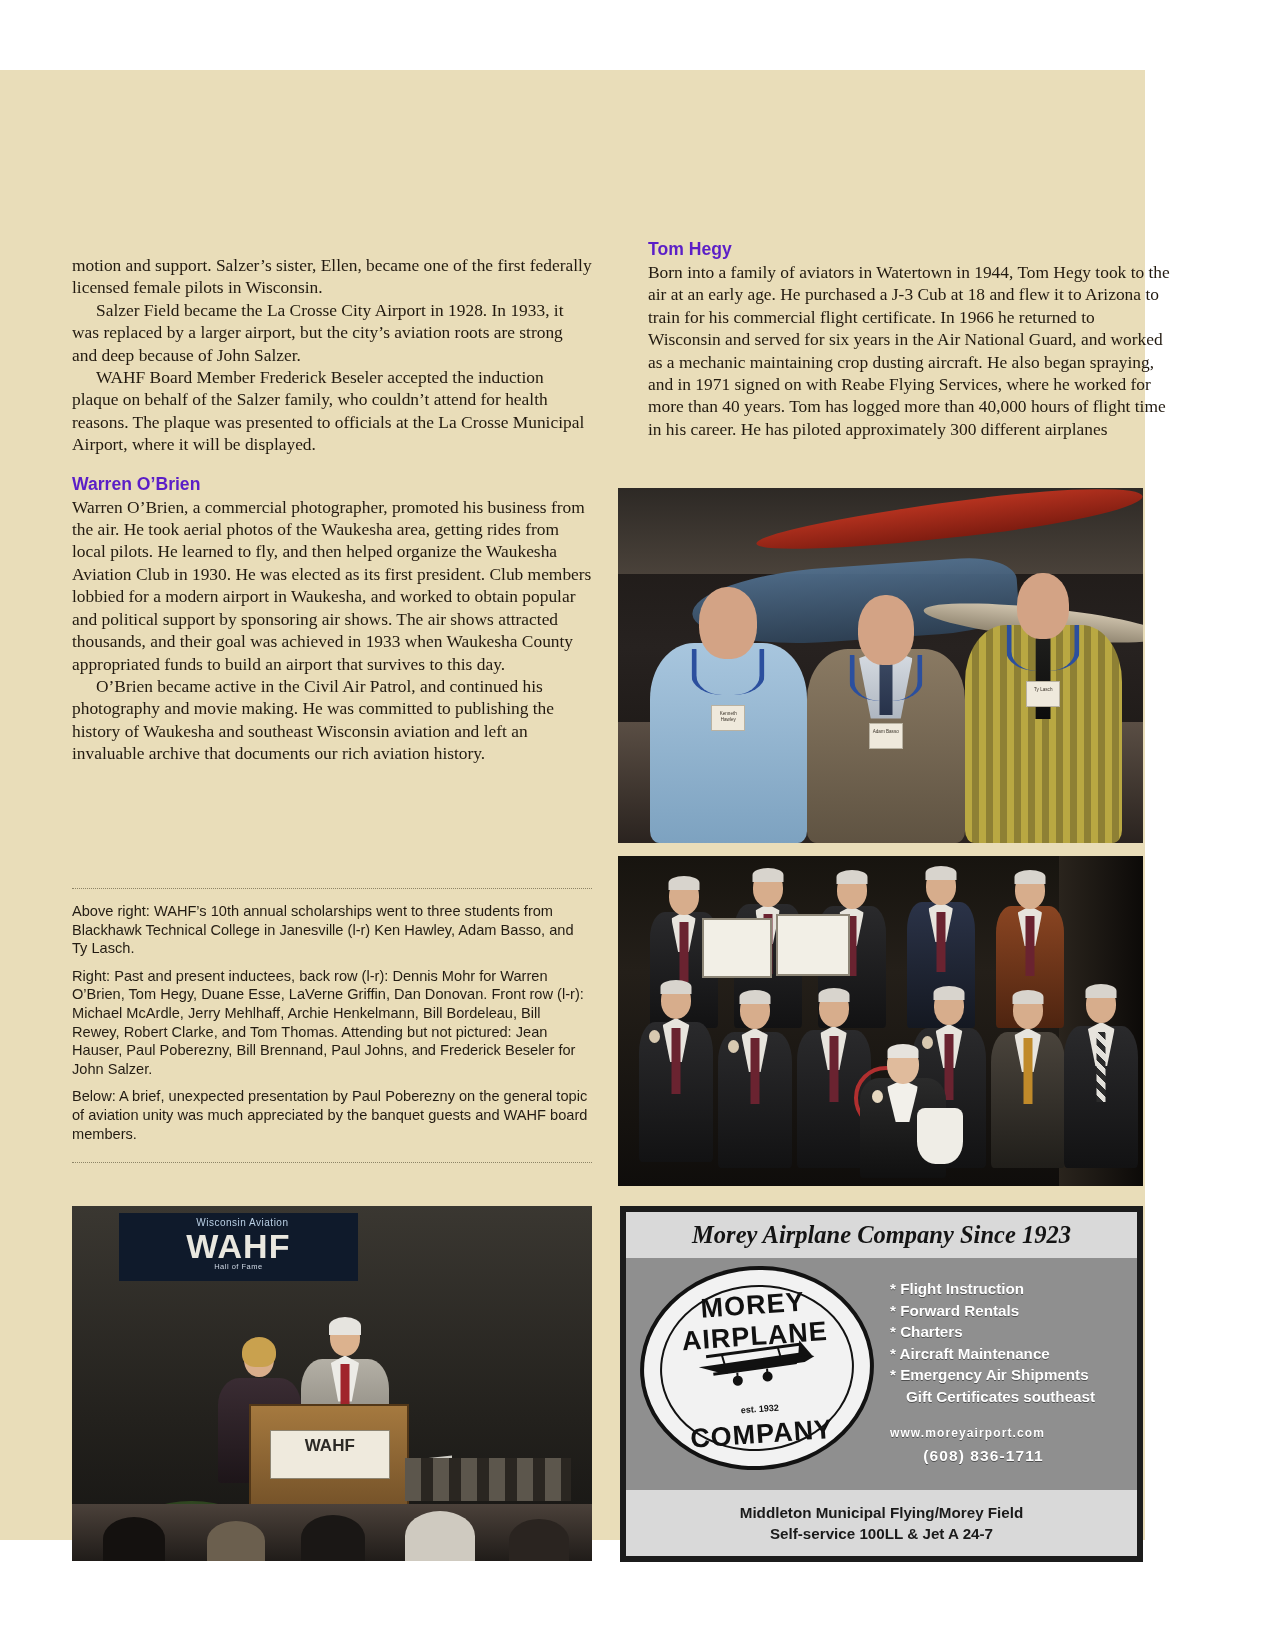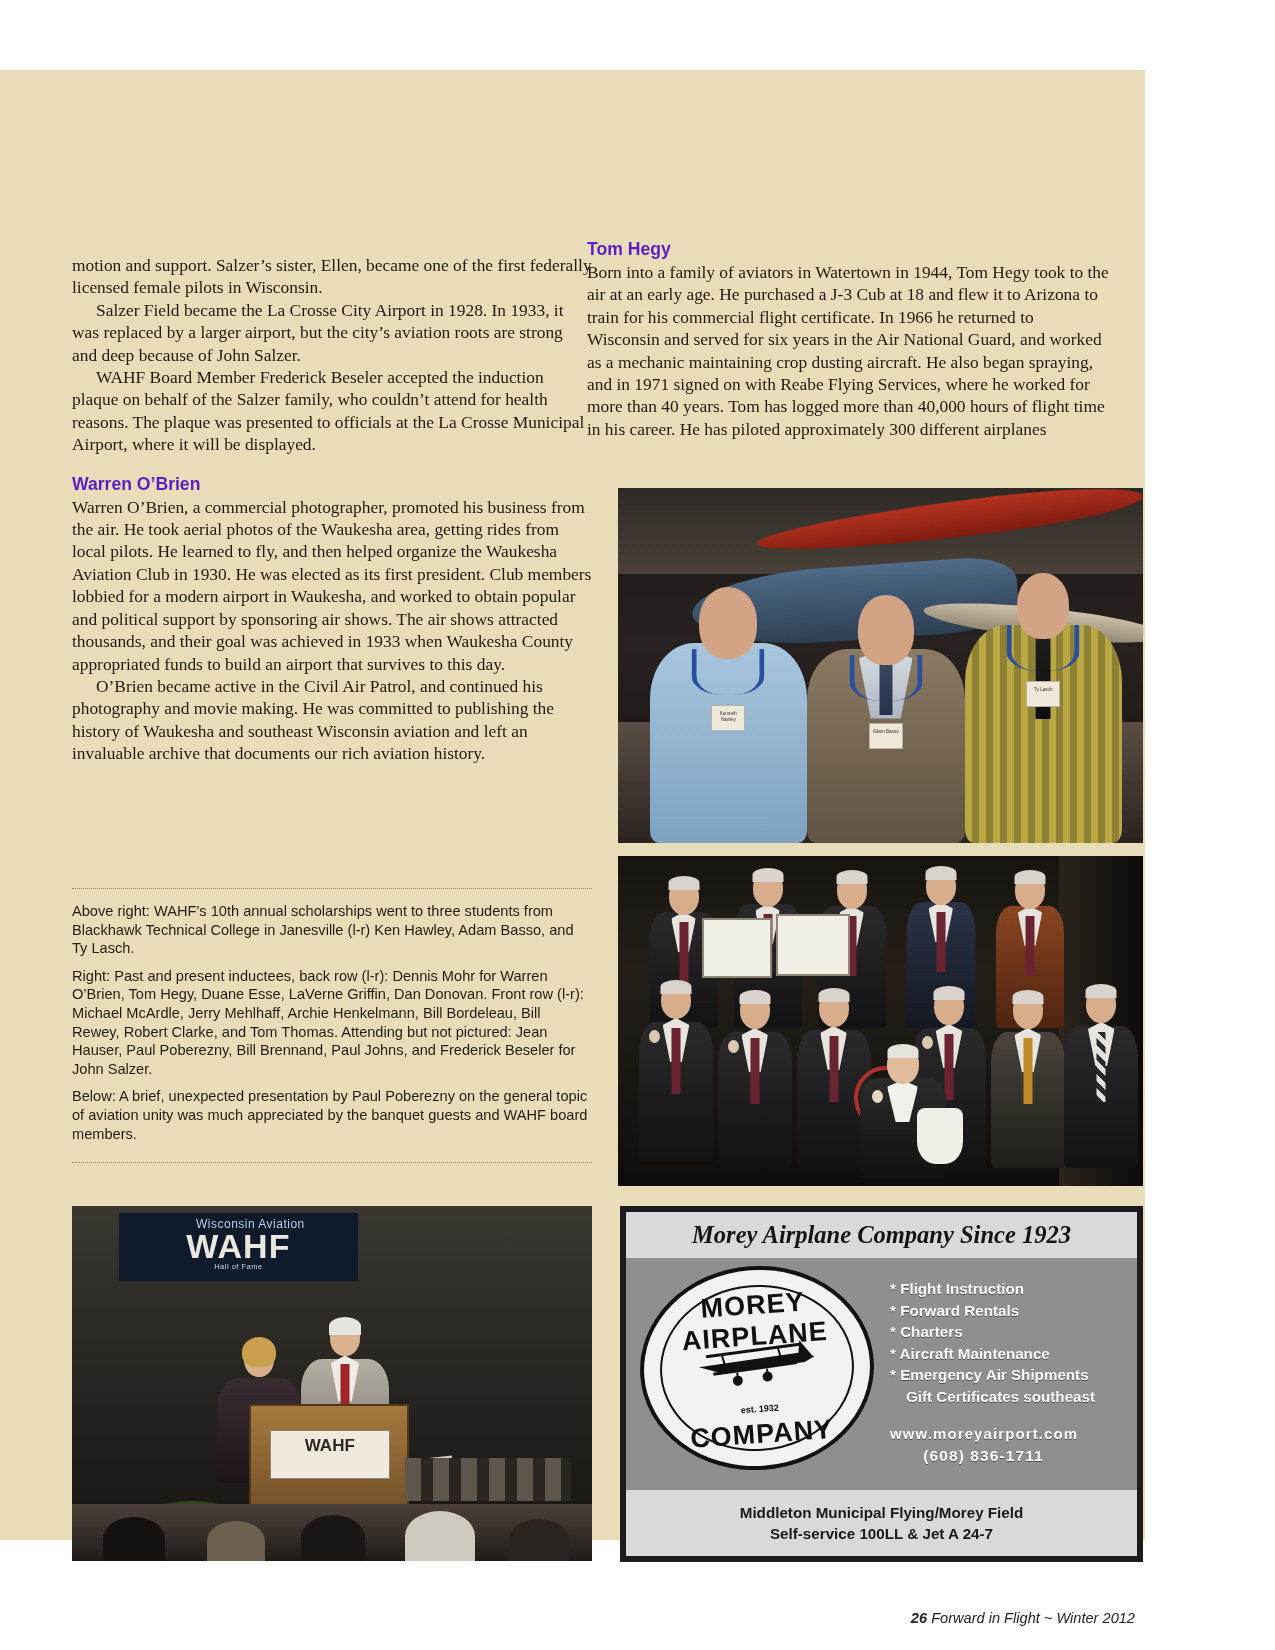--- a/index.html
+++ b/index.html
@@ -28,21 +28,21 @@
   
   #col-left {
     position: absolute;
     left: 72px;
     top: 168px;
     width: 520px;
     margin-top: 16px;
   }
   #col-right {
     position: absolute;
-    left: 587px;
+    left: 648px;
     top: 168px;
     width: 522px;
   }
 
   
   .body-text {
     font-family: "Liberation Serif", serif;
     font-size: 17.4px;
     line-height: 22.4px;
     color: #221a10;
@@ -263,24 +263,24 @@
     background: #0f1a2b;
   }
   .pd-logo-w {
     position: absolute; left: 0; top: 24%; width: 100%;
     text-align: center; color: #e9e7df;
     font-family: "Liberation Sans", sans-serif;
     font-weight: bold; font-size: 34px; letter-spacing: 1px;
     line-height: 34px;
   }
   .pd-logo-sub {
-    position: absolute; left: 12px; top: 6%; width: 100%;
+    position: absolute; left: 4px; top: 6%; width: 100%;
     text-align: center; color: #b9cfe4;
     font-family: "Liberation Sans", sans-serif;
-    font-size: 12px; letter-spacing: .5px;
+    font-size: 10px; letter-spacing: .5px;
   }
   .pd-logo-sub2 {
     position: absolute; left: 0; top: 72%; width: 100%;
     text-align: center; color: #cfd8e4;
     font-family: "Liberation Sans", sans-serif;
     font-size: 7.5px; letter-spacing: .5px;
   }
   .pd-wall {
     position: absolute; inset: 0;
     background: linear-gradient(#3a3731, #23211d 60%, #151412);
@@ -405,21 +405,21 @@
   #ad-services ul { margin: 0; padding: 0; }
   .svc-sub { padding-left: 16px; }
   #ad-contact {
     margin-top: 16px;
     color: #ffffff;
     font-family: "Liberation Sans", sans-serif;
     font-weight: bold;
     letter-spacing: 1.1px;
     text-shadow: 0 1px 0 rgba(0,0,0,.45);
   }
-  #ad-url { font-size: 15px; }
+  #ad-url { font-size: 12px; }
   #ad-phone { font-size: 15.5px; text-align: center; padding-right: 18px; }
   #ad-footer {
     height: 66px;
     background: #d9d9d9;
     display: flex; flex-direction: column;
     align-items: center; justify-content: center;
     font-family: "Liberation Sans", sans-serif;
     font-weight: bold; font-size: 15.2px; color: #1a1a1a;
     line-height: 21px;
   }
@@ -695,18 +695,14 @@
         </div>
       </div>
 
       <div id="ad-footer">
         <div>Middleton Municipal Flying/Morey Field</div>
         <div>Self-service 100LL &amp; Jet A 24-7</div>
       </div>
     </div>
   </div>
 
-  <div id="page-footer">
-    <span class="pagenum">26</span>
-    <span>Forward in Flight ~ Winter 2012</span>
-  </div>
 
 </div>
 
 </body></html>

